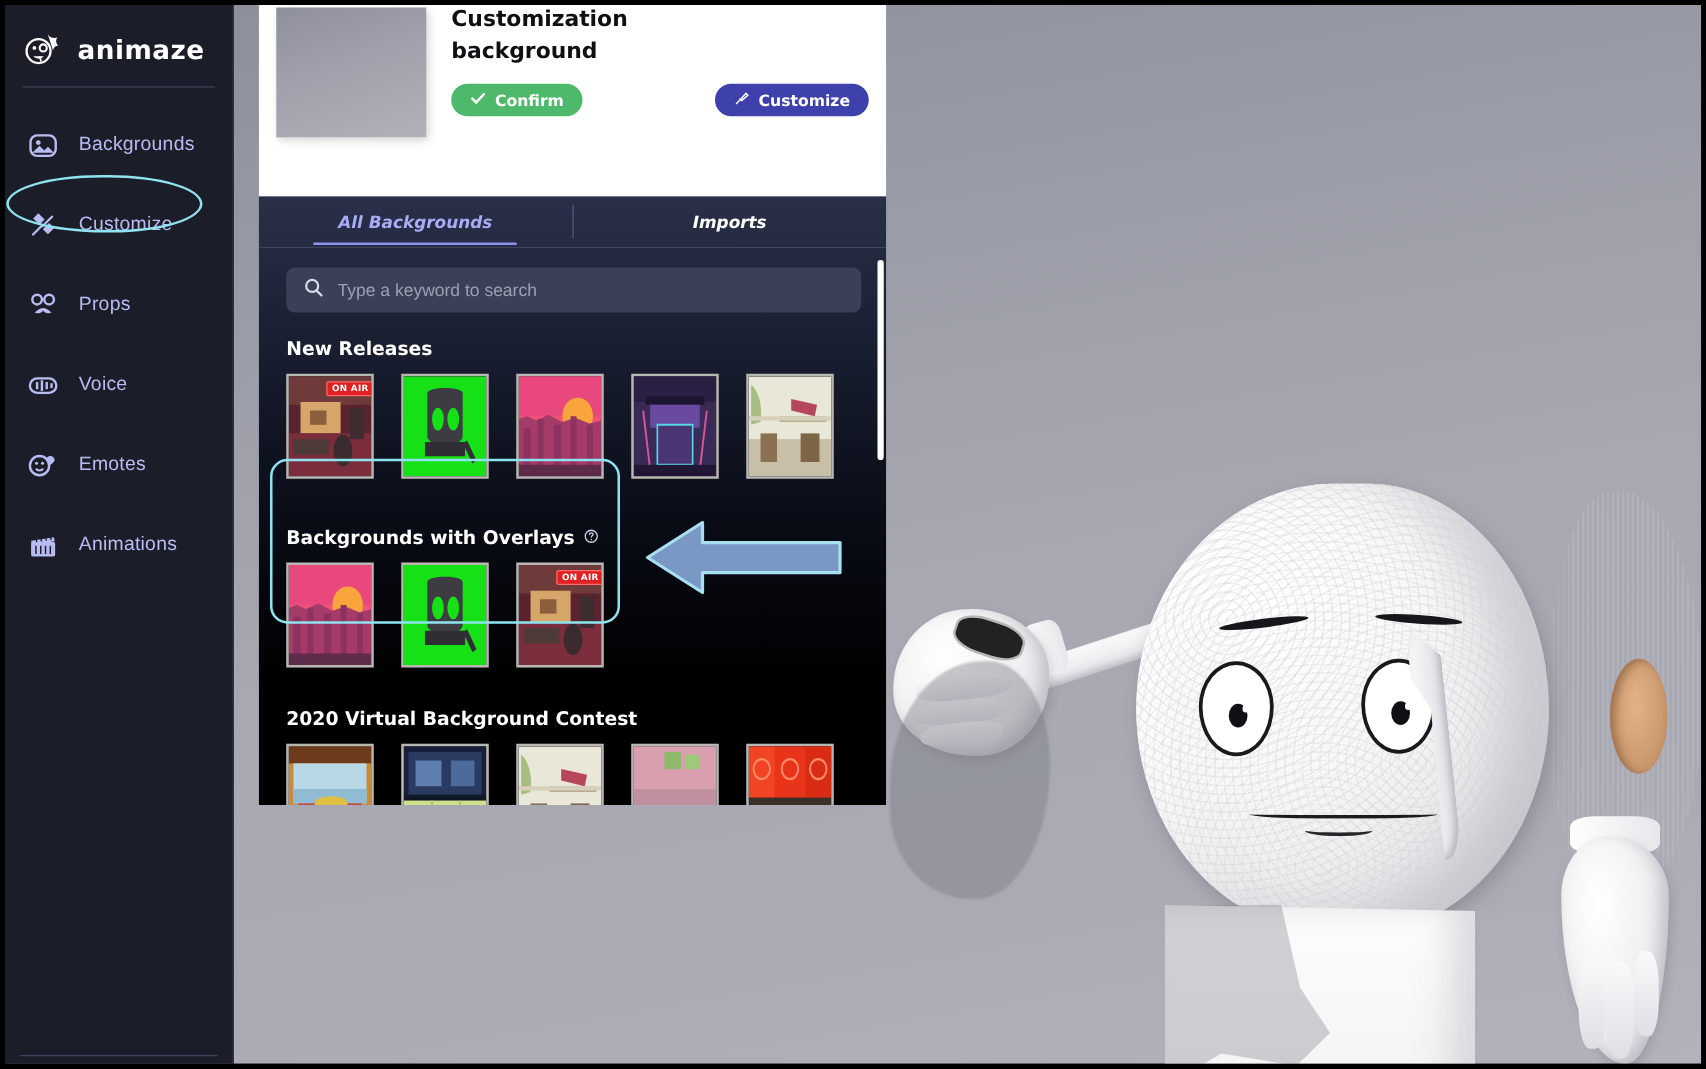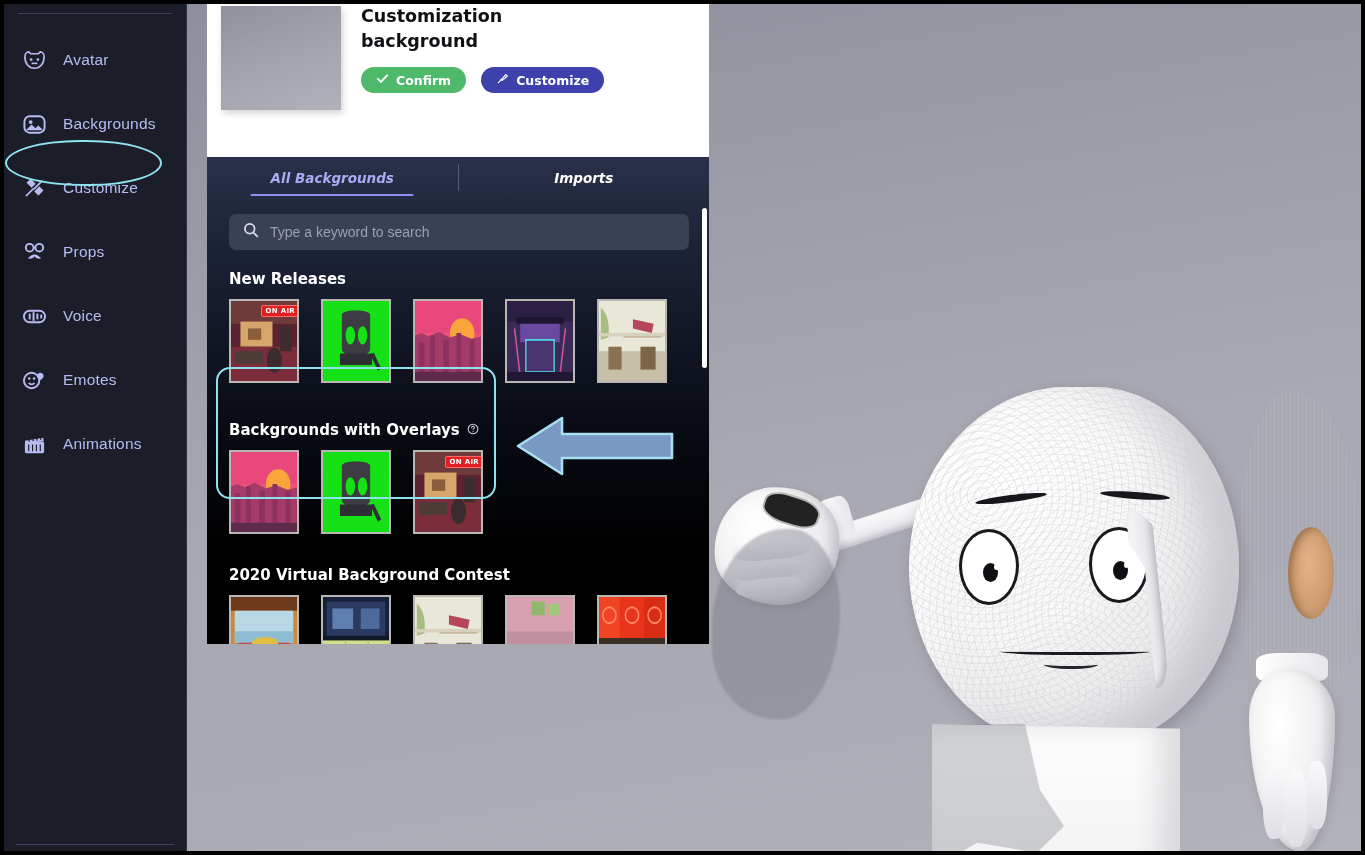--- a/index.html
+++ b/index.html
@@ -195,21 +195,21 @@
     background: linear-gradient(160deg, #8e909c 0%, #a0a1ac 45%, #b0b1b9 100%);
     box-shadow: 2px 3px 7px rgba(0,0,0,.18);
     flex: 0 0 auto;
   }
   .preview-info { padding-top: 0; flex: 1; }
   .preview-title {
     font-size: 17.5px; font-weight: 700; color: #101014;
     line-height: 25px; max-width: 200px; margin-top: -8px;
     font-family: "DejaVu Sans", sans-serif;
   }
-  .preview-btns { display: flex; gap: 15px; margin-top: 13px; }
+  .preview-btns { display: flex; margin-top: 13px; justify-content: space-between; }
   .btn {
     display: inline-flex; align-items: center; gap: 7px;
     border: none; border-radius: 18px;
     height: 26px; padding: 0 15px;
     color: #fff; font-size: 12.5px; font-weight: 700;
     font-family: "DejaVu Sans", sans-serif;
     cursor: pointer;
   }
   .btn-confirm { background: #4eb96a; }
   .btn-customize { background: #3e41ab; }
@@ -351,35 +351,37 @@
       <div class="cuff right"></div>
       <div class="hand right">
         <div class="finger f1"></div>
         <div class="finger f2"></div>
         <div class="finger f3"></div>
       </div>
     </div>
   </div>
 
   <div class="sidebar">
+    <div class="logo-row">
+      <span class="logo-mark">
+        <svg viewBox="0 0 40 36" width="34" height="30">
+          <path d="M24 3c2 3 5 4 9 3-2 3-1 6 1 8-3 0-5 2-5 5" fill="#fff"></path>
+          <circle cx="15" cy="19" r="11.5" fill="none" stroke="#fff" stroke-width="2.2"></circle>
+          <circle cx="11" cy="16" r="1.8" fill="#fff"></circle>
+          <ellipse cx="19.5" cy="16" rx="3.4" ry="3.4" fill="none" stroke="#fff" stroke-width="2"></ellipse>
+          <path d="M10 24c3 3 8 3 10 0z" fill="#fff"></path>
+          <path d="M16 24l1.5 5" stroke="#fff" stroke-width="1.6" fill="none"></path>
+        </svg>
+      </span>
+      <span class="logo-text">animaze</span>
+    </div>
     <div class="logo-div"></div>
 
     <div class="nav">
 
-      <div class="nav-item">
-        <span class="nav-icon">
-          <svg viewBox="0 0 26 26" width="25" height="25" fill="none" stroke="#b9bcf2" stroke-width="1.7">
-            <path d="M3 9c0-3 2-5 4-5l2 2h8l2-2c2 0 4 2 4 5 0 7-4 12-10 12S3 16 3 9z"></path>
-            <circle cx="9.5" cy="12" r="1.4" fill="#b9bcf2" stroke="none"></circle>
-            <circle cx="16.5" cy="12" r="1.4" fill="#b9bcf2" stroke="none"></circle>
-            <path d="M10 16h6"></path>
-          </svg>
-        </span>
-        <span class="nav-label">Avatar</span>
-      </div>
 
       <div class="nav-item">
         <span class="nav-icon">
           <svg viewBox="0 0 26 26" width="25" height="25">
             <rect x="2.5" y="4.5" width="21" height="17" rx="5.5" fill="none" stroke="#b9bcf2" stroke-width="2"></rect>
             <circle cx="9" cy="10.5" r="2" fill="#b9bcf2"></circle>
             <path d="M4 19l6-6 4 4 3-3 5 5z" fill="#b9bcf2"></path>
           </svg>
         </span>
         <span class="nav-label">Backgrounds</span>

